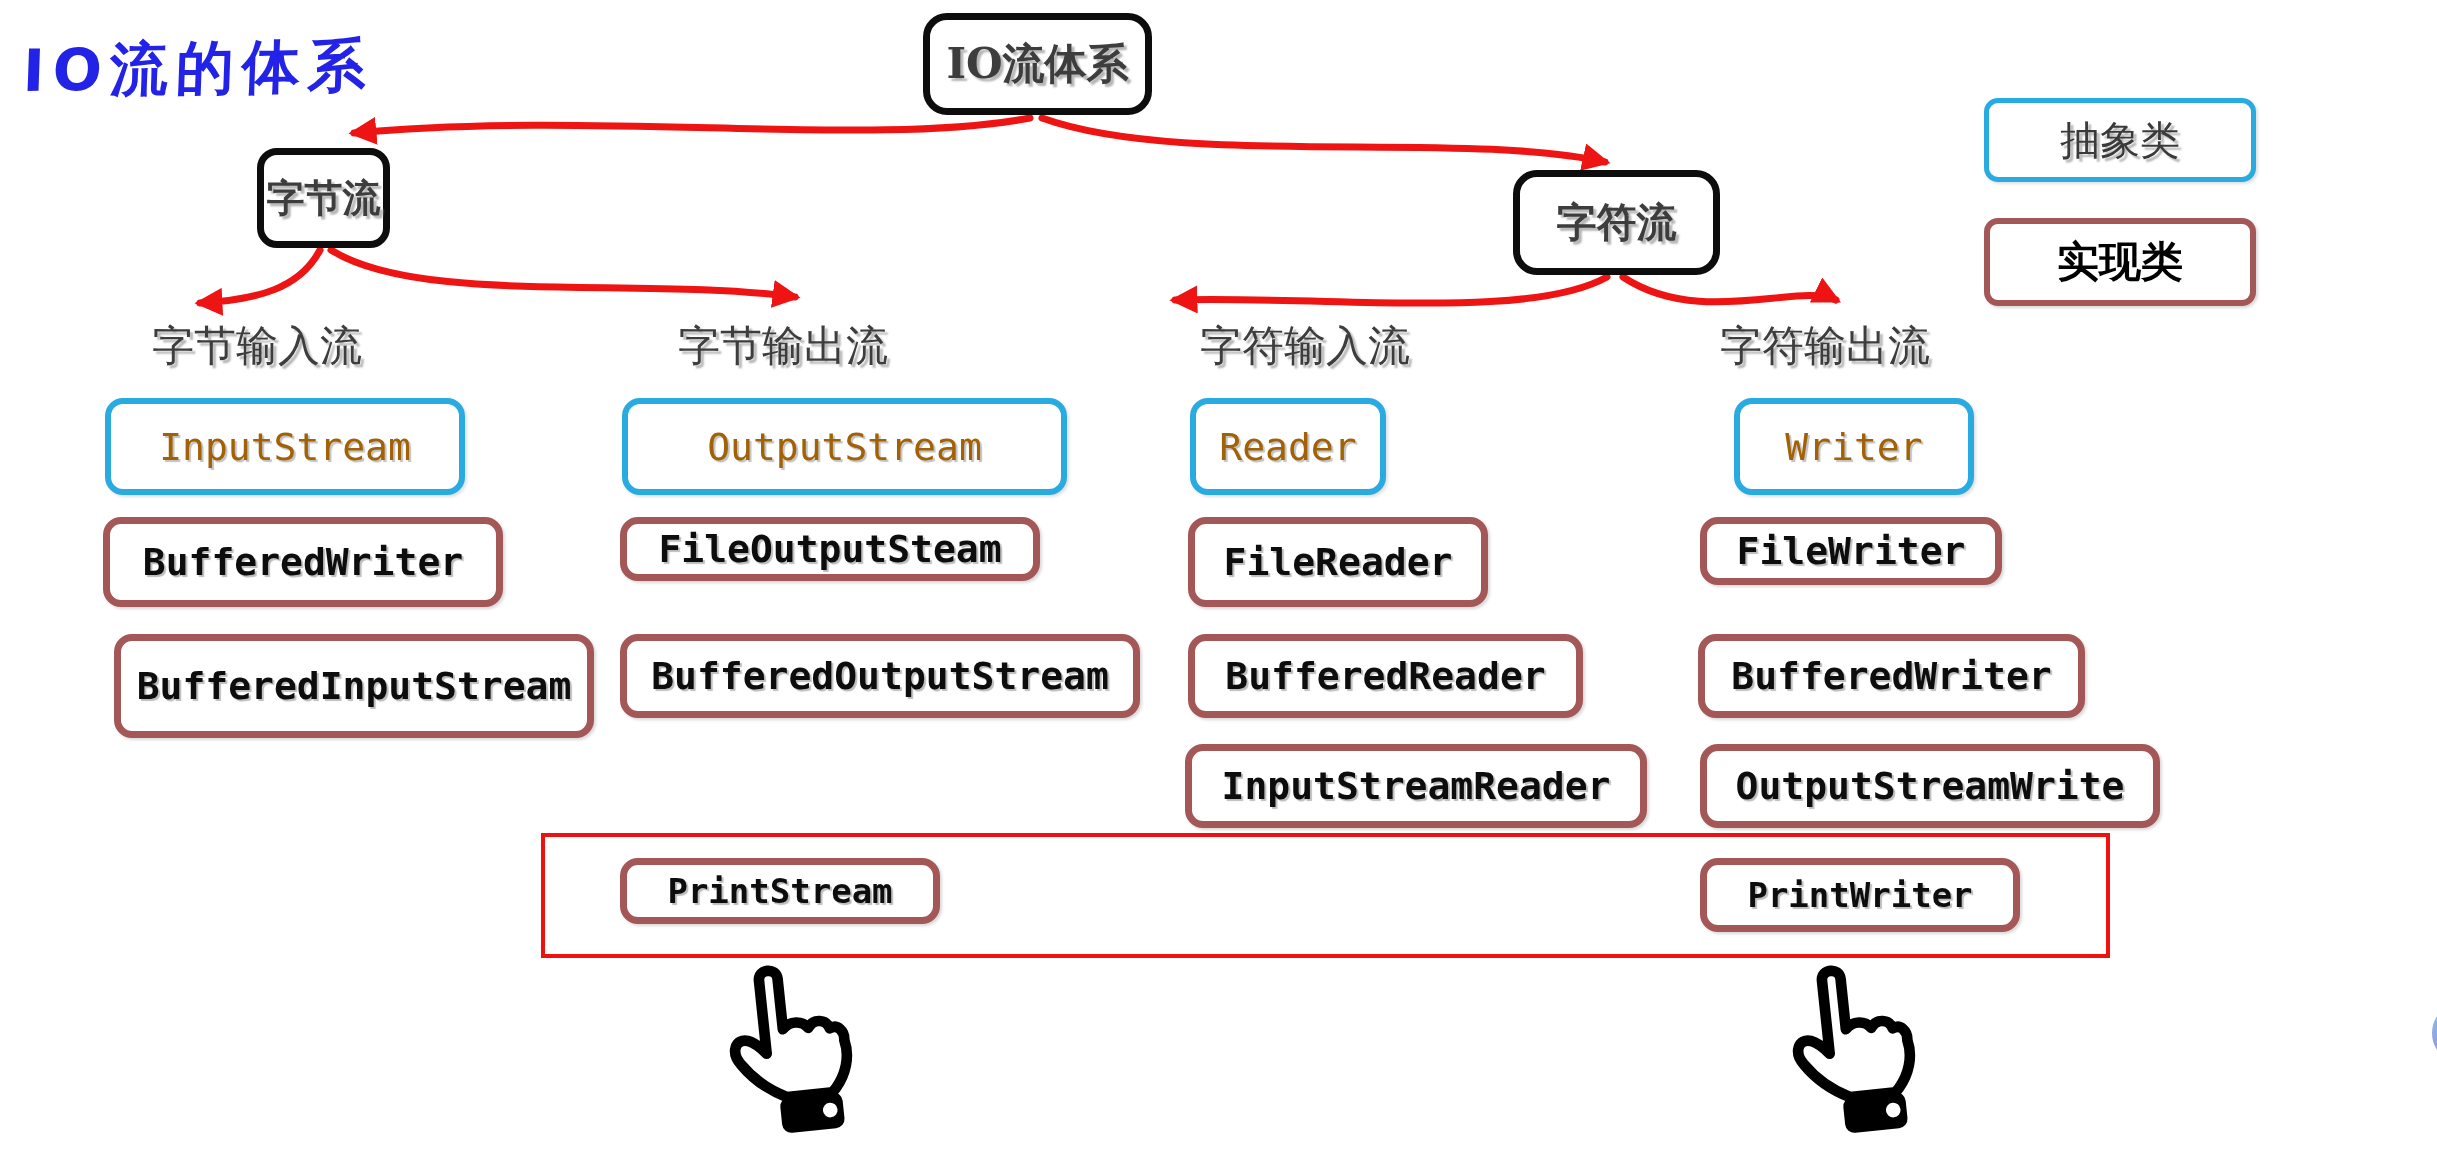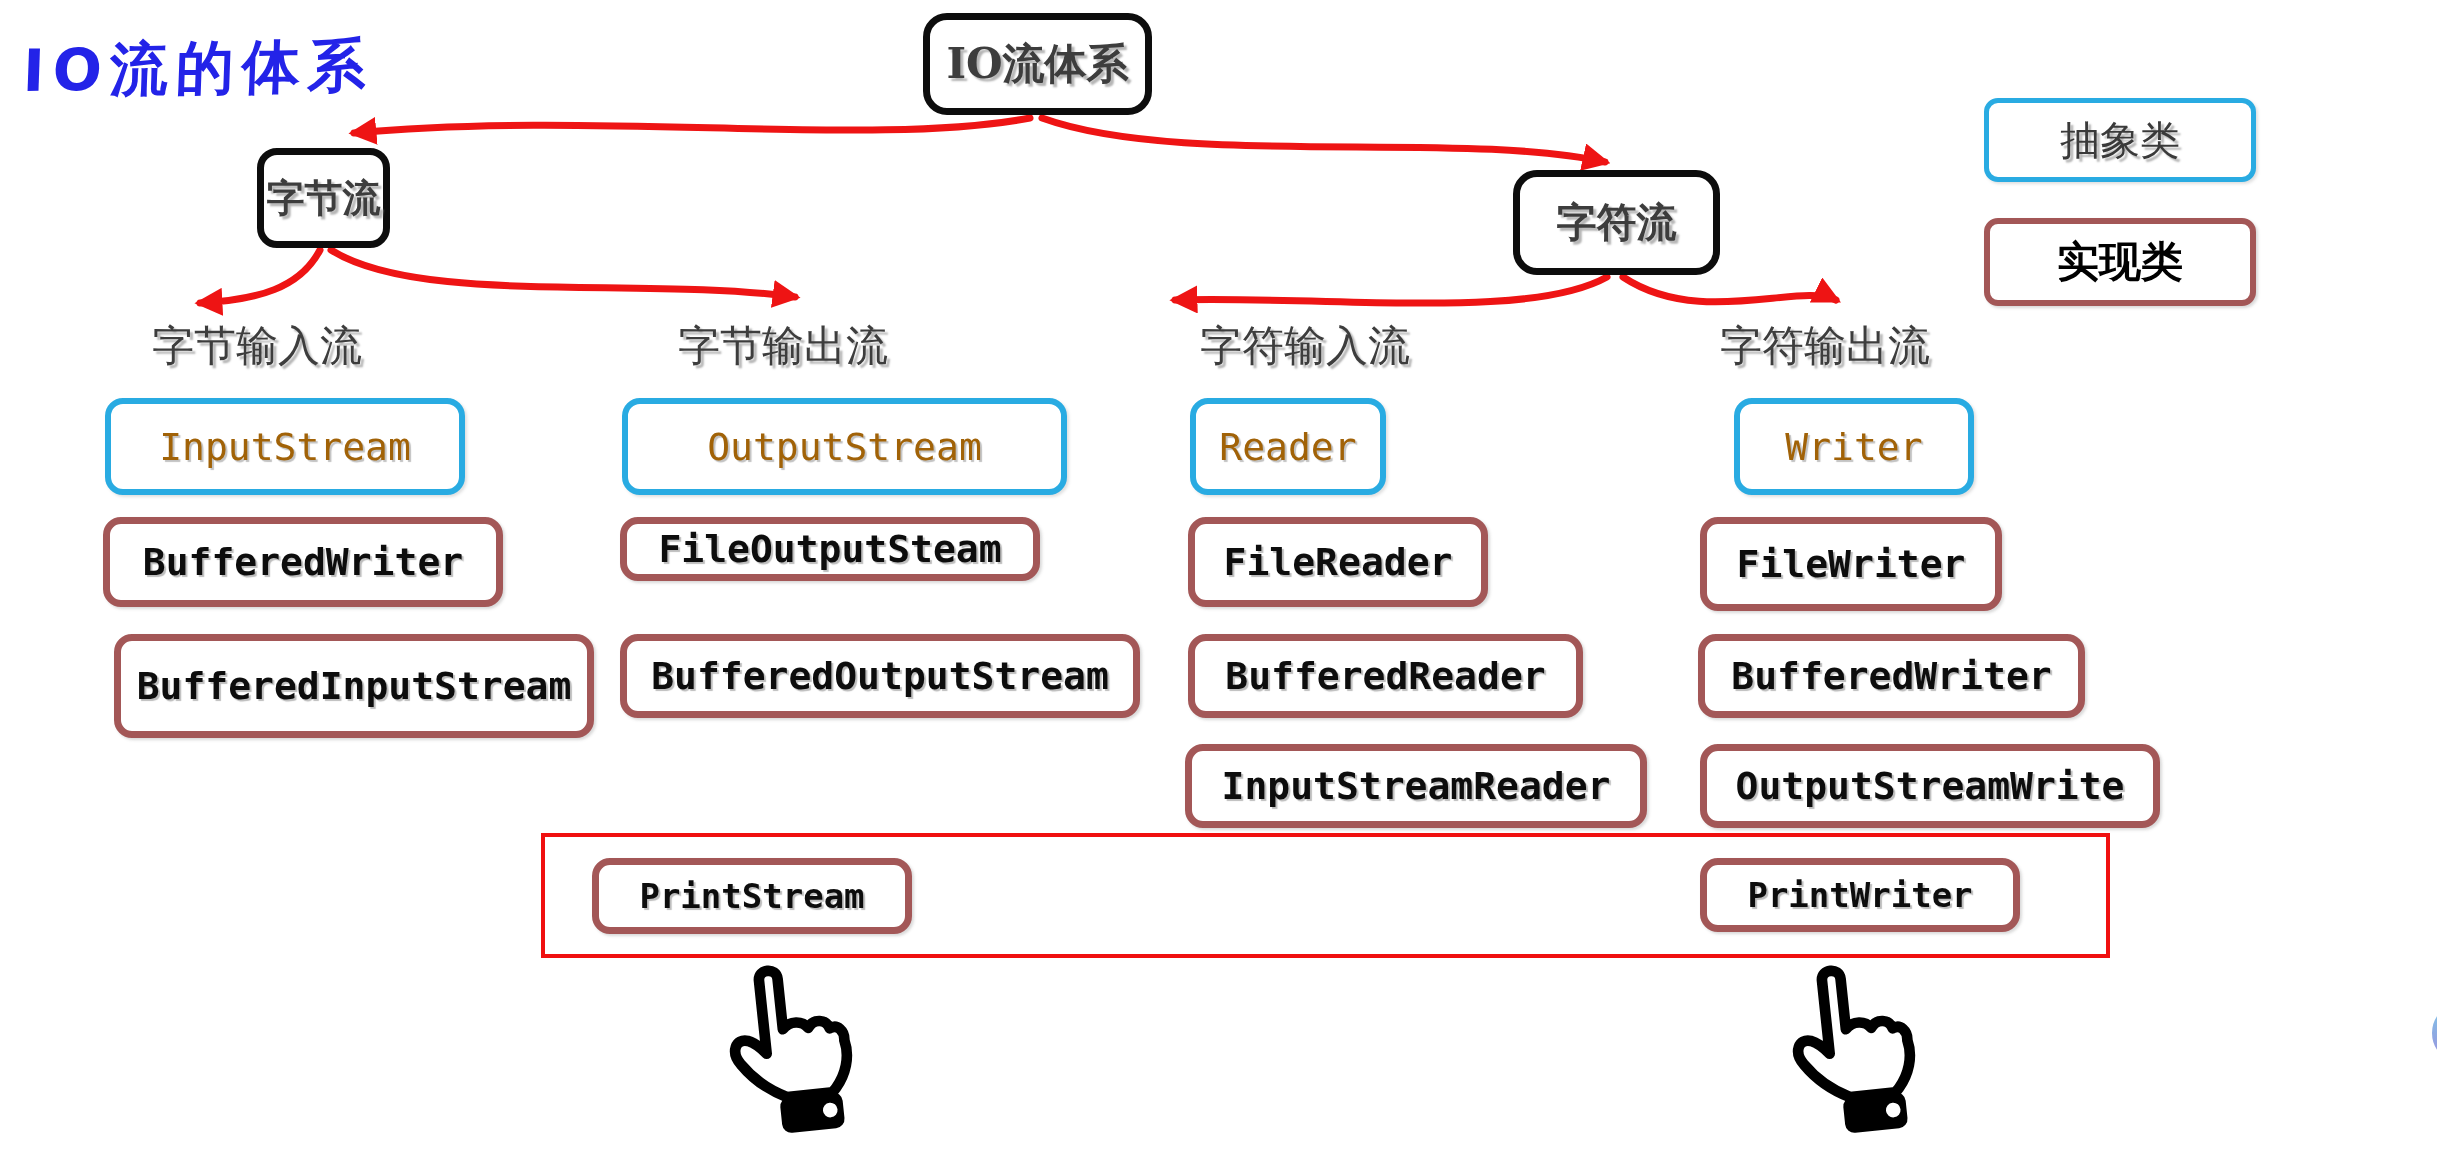--- a/index.html
+++ b/index.html
@@ -114,26 +114,26 @@
 <div class="bx blue" style="left:622px;top:398px;width:445px;height:97px;">OutputStream</div>
 <div class="bx redbx" style="left:620px;top:517px;width:420px;height:64px;">FileOutputSteam</div>
 <div class="bx redbx" style="left:620px;top:634px;width:520px;height:84px;">BufferedOutputStream</div>
 
 <div class="bx blue" style="left:1190px;top:398px;width:196px;height:97px;">Reader</div>
 <div class="bx redbx" style="left:1188px;top:517px;width:300px;height:90px;">FileReader</div>
 <div class="bx redbx" style="left:1188px;top:634px;width:395px;height:84px;">BufferedReader</div>
 <div class="bx redbx" style="left:1185px;top:744px;width:462px;height:84px;">InputStreamReader</div>
 
 <div class="bx blue" style="left:1708px;top:398px;width:240px;height:97px;margin-left:26px;">Writer</div>
-<div class="bx redbx" style="left:1700px;top:517px;width:302px;height:94px;">FileWriter</div>
+<div class="bx redbx" style="left:1700px;top:517px;width:302px;height:68px;">FileWriter</div>
 <div class="bx redbx" style="left:1698px;top:634px;width:387px;height:84px;">BufferedWriter</div>
 <div class="bx redbx" style="left:1700px;top:744px;width:460px;height:84px;">OutputStreamWrite</div>
 
 <div class="hl-rect"></div>
-<div class="bx redbx print-font" style="left:592px;top:858px;width:320px;height:76px;">PrintStream</div>
+<div class="bx redbx print-font" style="left:620px;top:858px;width:320px;height:66px;">PrintStream</div>
 <div class="bx redbx print-font" style="left:1700px;top:858px;width:320px;height:74px;">PrintWriter</div>
 
 <svg class="hand" style="left:700px;top:963px;transform:rotate(-6deg);" viewBox="0 0 120 135">
   <path d="M50 12 C50 3 64 3 64 12 L64 50 C70 44 79 45 83 51 C88 44 97 46 99 53 C105 50 110 56 109 63 C112 76 107 89 99 98 L96 101 L62 101 C50 95 38 85 30 73 C23 63 28 53 37 56 C42 58 46 62 50 67 Z" fill="#ffffff" stroke="#000000" stroke-width="8" stroke-linejoin="round"></path>
   <rect x="56" y="101" width="47" height="27" rx="7" fill="#000000"></rect>
   <circle cx="93" cy="114" r="5.5" fill="#ffffff"></circle>
 </svg>
 <svg class="hand" style="left:1763px;top:963px;transform:rotate(-6deg);" viewBox="0 0 120 135">
   <path d="M50 12 C50 3 64 3 64 12 L64 50 C70 44 79 45 83 51 C88 44 97 46 99 53 C105 50 110 56 109 63 C112 76 107 89 99 98 L96 101 L62 101 C50 95 38 85 30 73 C23 63 28 53 37 56 C42 58 46 62 50 67 Z" fill="#ffffff" stroke="#000000" stroke-width="8" stroke-linejoin="round"></path>
   <rect x="56" y="101" width="47" height="27" rx="7" fill="#000000"></rect>

